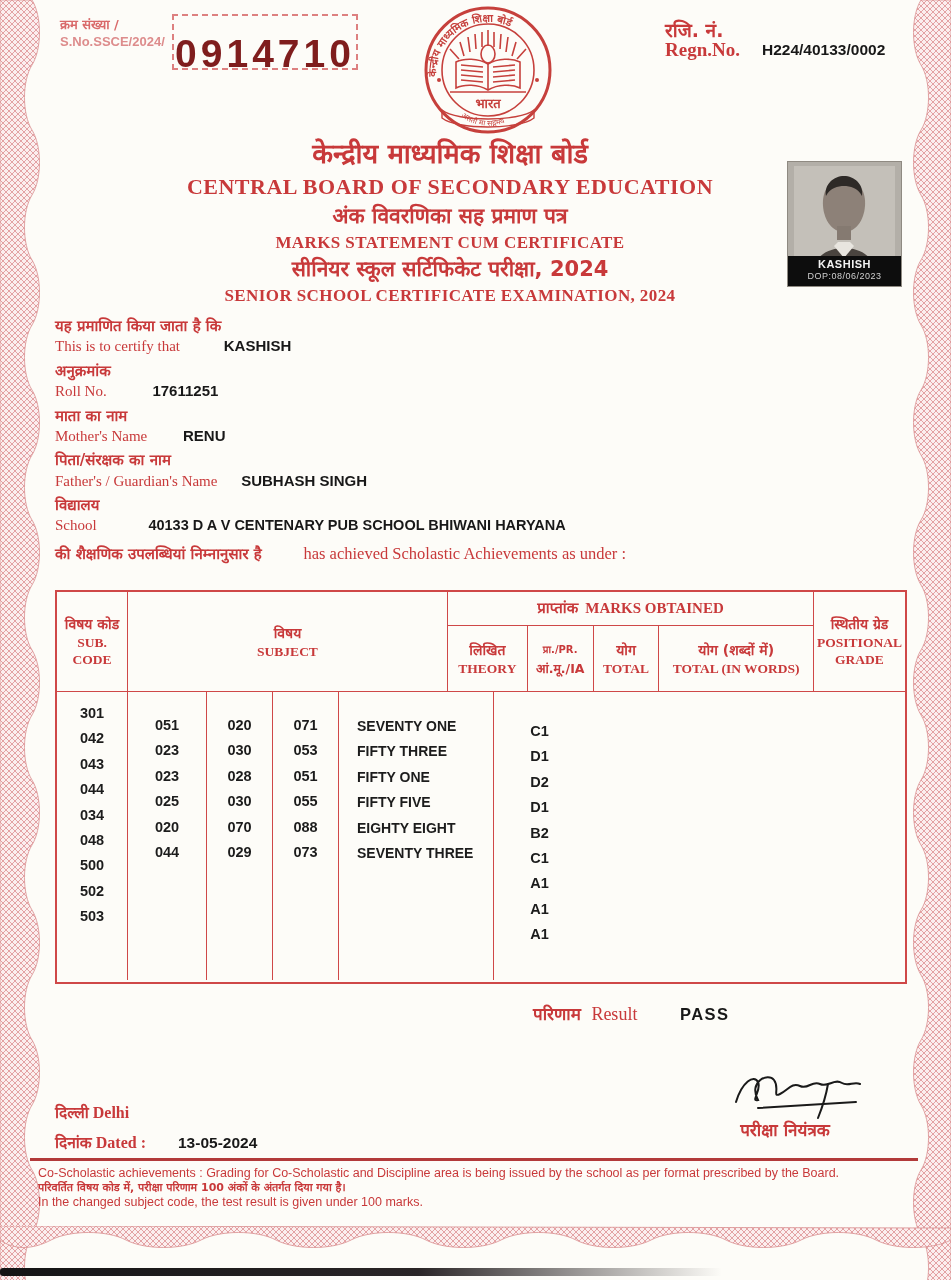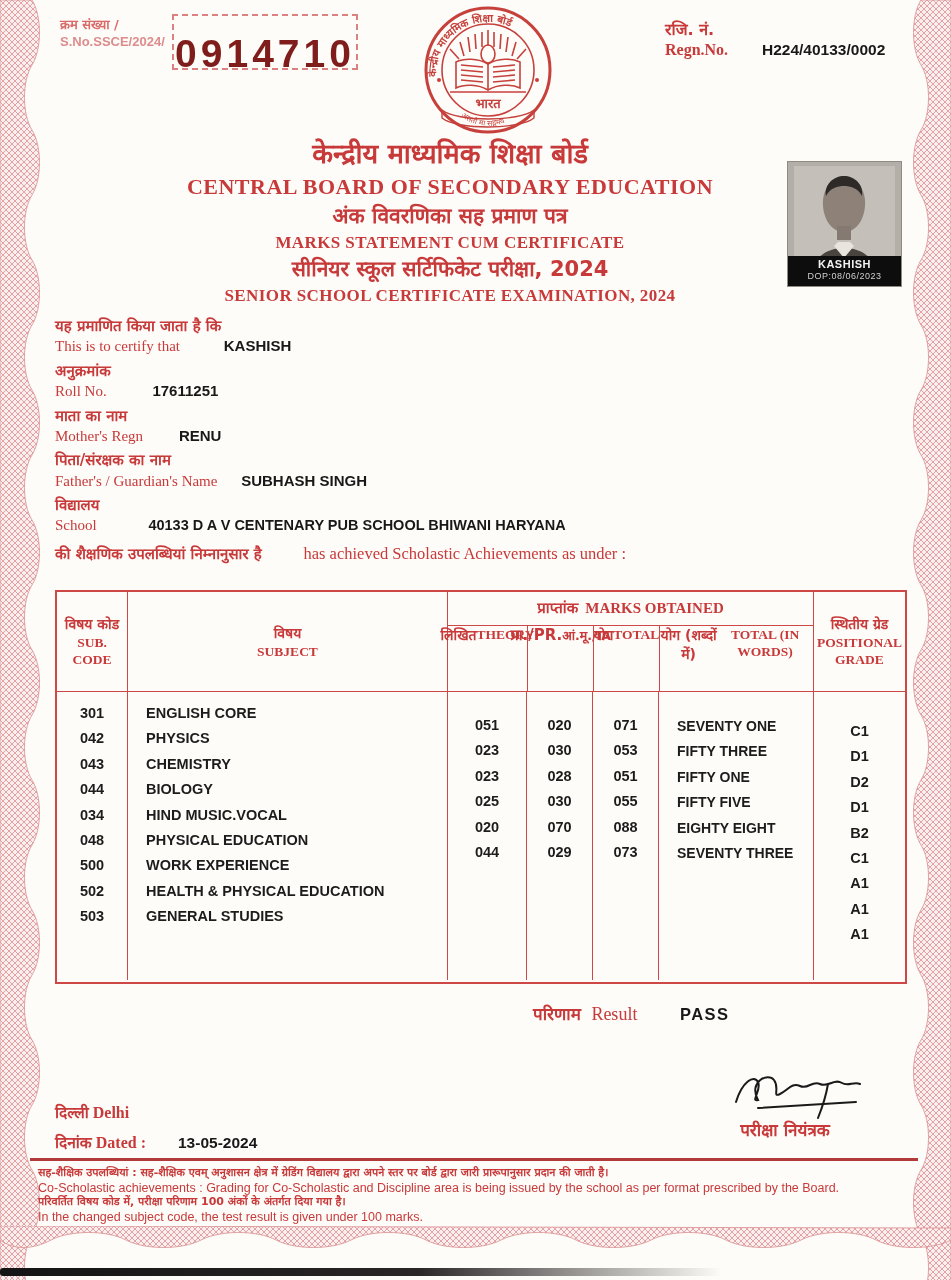--- a/index.html
+++ b/index.html
@@ -15,21 +15,21 @@
   .en-serif{font-family:"Liberation Serif", serif; font-weight:700;}
   .val{font-family:"Liberation Sans", sans-serif; font-weight:700; color:#181818;}
 
   
   .serial-labels{left:60px; top:16px; font-size:13px; line-height:17px;}
   .serial-box{
     left:172px; top:14px; width:182px; height:52px;
     border:2px dashed #dd8080; display:flex; align-items:center; justify-content:center;
   }
   .serial-num{font-family:"Liberation Sans", sans-serif; font-weight:700; font-size:39px; letter-spacing:4px; color:#7f1d1d;margin-top:24px;}
-  .regn-block{left:665px; top:20px; font-size:16px; line-height:20px;}
+  .regn-block{left:665px; top:20px; font-size:19px; line-height:20px;}
   .regn-value{left:762px; top:41px; font-size:15.5px;}
 
   
   .titles{left:100px; top:136px; width:700px; text-align:center;}
   .t-hi-big{font-size:27px; line-height:36px;}
   .t-en-big{font-size:22px; line-height:30px; letter-spacing:.5px;}
   .t-hi-mid{font-size:21px; line-height:29px;}
   .t-en-mid{font-size:17px; line-height:24px; letter-spacing:.4px;}
 
   
@@ -51,21 +51,21 @@
   
   .tbl{left:55px; top:590px; width:848px; height:390px; border:2.2px solid #cf4848;}
   .tbl *{box-sizing:border-box;}
   .thead{display:flex; height:100px; border-bottom:1.8px solid #cf4848; color:#c8393a; text-align:center;}
   .th{display:flex; flex-direction:column; justify-content:center;}
   .th-code{width:70px;}
   .th-subject{width:320px; border-left:1.8px solid #cf4848;}
   .th-group{width:366px; border-left:1.8px solid #cf4848; display:flex; flex-direction:column;}
   .group-label{height:34px; border-bottom:1.8px solid #cf4848; display:flex; align-items:center; justify-content:center; gap:7px;}
   .group-cols{flex:1; display:flex;}
-  .gc{display:flex; flex-direction:row; justify-content:center;}
+  .gc{display:flex; flex-direction:column; justify-content:center;}
   .gc-theory{width:79px;}
   .gc-pr{width:66px; border-left:1.8px solid #cf4848;}
   .gc-total{width:66px; border-left:1.8px solid #cf4848;}
   .gc-words{width:155px; border-left:1.8px solid #cf4848;}
   .th-grade{width:92px; border-left:1.8px solid #cf4848;}
   .thead .hi{font-size:14px; line-height:19px;}
   .thead .en-serif{font-size:13.5px; line-height:17px;}
   .group-label .hi{font-size:15px;} .group-label .en-serif{font-size:15px;}
 
   .tbody{display:flex; height:288px; font-family:"Liberation Sans", sans-serif; font-weight:700; font-size:14.5px;}
@@ -235,21 +235,21 @@
       <span class="en-serif red" style="font-weight:400;">This is to certify that</span>
       <span class="val" style="margin-left:40px;">KASHISH</span>
     </div>
     <div class="line hi red">अनुक्रमांक</div>
     <div class="line">
       <span class="en-serif red" style="font-weight:400;">Roll No.</span>
       <span class="val" style="margin-left:42px;">17611251</span>
     </div>
     <div class="line hi red">माता का नाम</div>
     <div class="line">
-      <span class="en-serif red" style="font-weight:400;">Mother's Regn</span>
+      <span class="en-serif red" style="font-weight:400;">Mother's Name</span>
       <span class="val" style="margin-left:32px;">RENU</span>
     </div>
     <div class="line hi red">पिता/संरक्षक का नाम</div>
     <div class="line">
       <span class="en-serif red" style="font-weight:400;">Father's / Guardian's Name</span>
       <span class="val" style="margin-left:20px;">SUBHASH SINGH</span>
     </div>
     <div class="line hi red">विद्यालय</div>
     <div class="line">
       <span class="en-serif red" style="font-weight:400;">School</span>
@@ -276,21 +276,21 @@
         <div class="group-label">
           <span class="hi">प्राप्तांक</span>
           <span class="en-serif">MARKS OBTAINED</span>
         </div>
         <div class="group-cols">
           <div class="gc gc-theory">
             <div class="hi">लिखित</div>
             <div class="en-serif">THEORY</div>
           </div>
           <div class="gc gc-pr">
-            <div class="hi" style="font-size:15px;">प्रा./PR.</div>
+            <div class="hi" style="font-size:10px;">प्रा./PR.</div>
             <div class="hi" style="font-size:12.5px;">आं.मू./IA</div>
           </div>
           <div class="gc gc-total">
             <div class="hi">योग</div>
             <div class="en-serif">TOTAL</div>
           </div>
           <div class="gc gc-words">
             <div class="hi">योग (शब्दों में)</div>
             <div class="en-serif">TOTAL (IN WORDS)</div>
           </div>
@@ -307,31 +307,20 @@
           <div class="cl">301</div>
           <div class="cl">042</div>
           <div class="cl">043</div>
           <div class="cl">044</div>
           <div class="cl">034</div>
           <div class="cl">048</div>
           <div class="cl">500</div>
           <div class="cl">502</div>
           <div class="cl">503</div>
         </div>
-      <div class="col col-subject">
-          <div class="cl">ENGLISH CORE</div>
-          <div class="cl">PHYSICS</div>
-          <div class="cl">CHEMISTRY</div>
-          <div class="cl">BIOLOGY</div>
-          <div class="cl">HIND MUSIC.VOCAL</div>
-          <div class="cl">PHYSICAL EDUCATION</div>
-          <div class="cl">WORK EXPERIENCE</div>
-          <div class="cl">HEALTH &amp; PHYSICAL EDUCATION</div>
-          <div class="cl">GENERAL STUDIES</div>
-        </div>
       <div class="col col-theory">
           <div class="cl">051</div>
           <div class="cl">023</div>
           <div class="cl">023</div>
           <div class="cl">025</div>
           <div class="cl">020</div>
           <div class="cl">044</div>
           <div class="cl">&nbsp;</div>
           <div class="cl">&nbsp;</div>
           <div class="cl">&nbsp;</div>
@@ -408,19 +397,18 @@
     <div>
       <span class="hi red">दिनांक</span>
       <span class="en-serif red">Dated :</span>
       <span class="val" style="margin-left:28px;">13-05-2024</span>
     </div>
   </div>
 
   <div class="abs rule"></div>
 
   <div class="abs notes">
-      <div class="note-hi">सह-शैक्षिक उपलब्धियां : सह-शैक्षिक एवम् अनुशासन क्षेत्र में ग्रेडिंग विद्यालय द्वारा अपने स्तर पर बोर्ड द्वारा जारी प्रारूपानुसार प्रदान की जाती है।</div>
       <div class="note-en">Co-Scholastic achievements : Grading for Co-Scholastic and Discipline area is being issued by the school as per format prescribed by the Board.</div>
       <div class="note-hi">परिवर्तित विषय कोड में, परीक्षा परिणाम 100 अंकों के अंतर्गत दिया गया है।</div>
       <div class="note-en">In the changed subject code, the test result is given under 100 marks.</div>
     </div>
 
 </div>
 
 </body></html>

